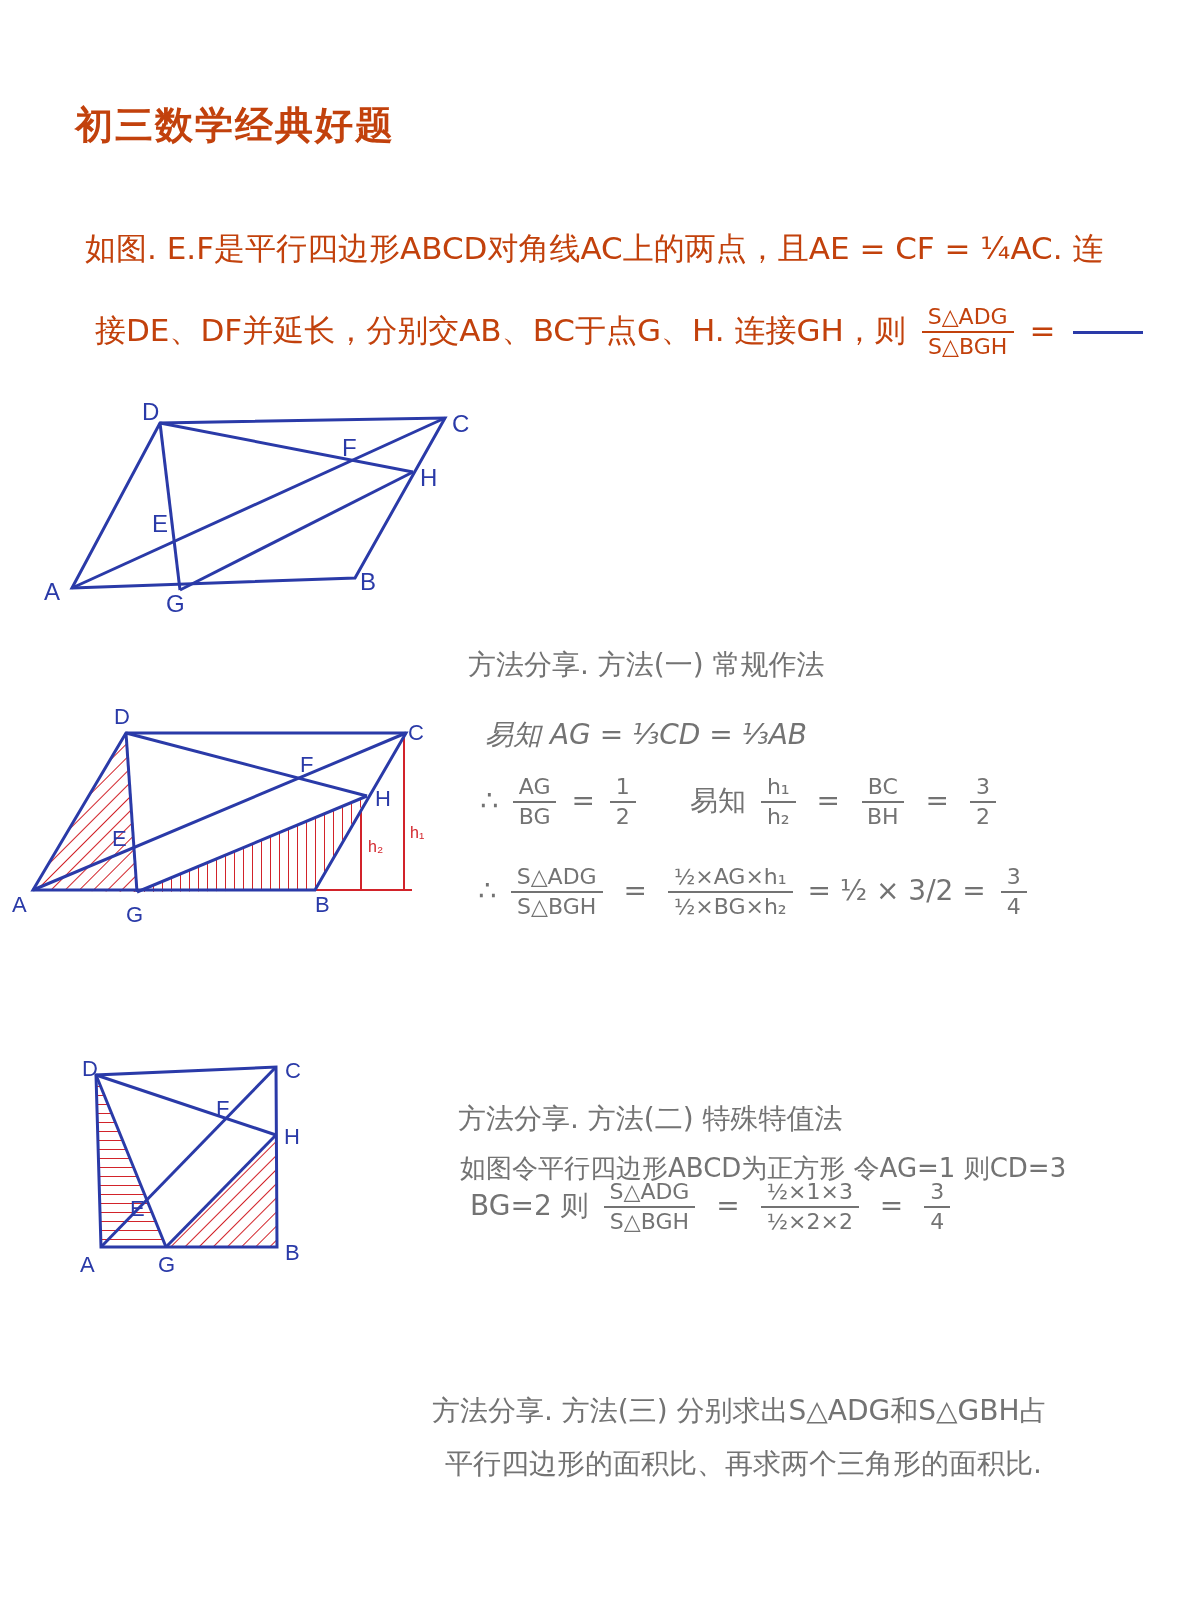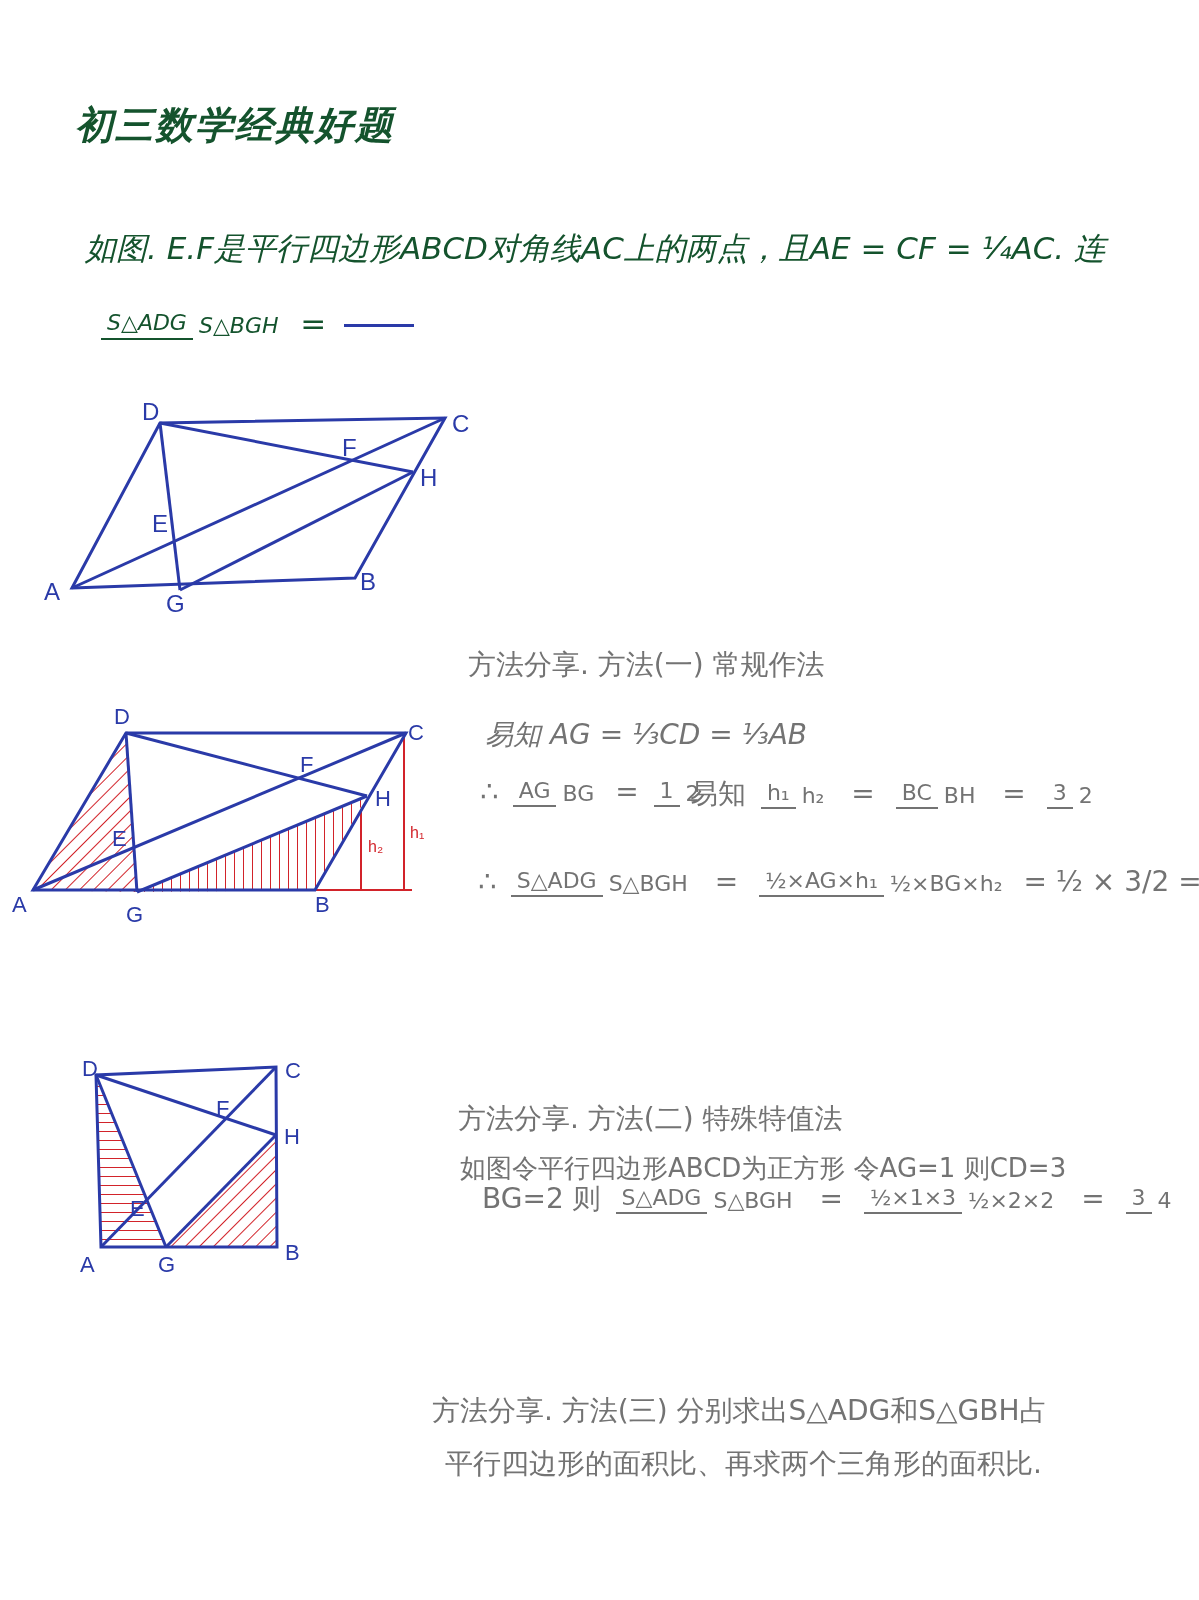--- a/index.html
+++ b/index.html
@@ -1,39 +1,40 @@
 <!DOCTYPE html>
 <html><head>
 <meta charset="utf-8">
 <style>
   html, body { margin:0; padding:0; background:#ffffff; }
   body { width:1199px; height:1600px; position:relative; overflow:hidden;
          font-family:"DejaVu Sans", sans-serif; }
-  .blue { color:#14532d;font-style:italic; }
+  .blue { color:#c2410c; }
   .red  { color:#737373; }
   .abs { position:absolute; white-space:nowrap; }
   .title { left:75px; top:100px; font-size:38px; font-weight:bold; letter-spacing:2px; }
   .prob { font-size:31px; }
   .hdr  { font-size:28px; }
   .line { font-size:28px; }
-  .frac { display:inline-flex; flex-direction:row; align-items:center; vertical-align:middle; margin:0 6px; }
+  .frac { display:inline-flex; flex-direction:column; align-items:center; vertical-align:middle; margin:0 6px; }
   .frac .num { padding:0 6px 2px 6px; border-bottom:2px solid currentColor; line-height:1.1; }
   .frac .den { padding:2px 6px 0 6px; line-height:1.1; }
   .sm { font-size:22px; }
   .op { margin:0 6px; }
   .blank { display:inline-block; width:70px; border-bottom:3px solid #2a3aa8; margin-left:8px; vertical-align:middle; }
   svg text { font-family:"Liberation Sans", sans-serif; }
 </style>
 </head>
 <body>
 
 <div class="abs title blue">初三数学经典好题</div>
 
 <div class="abs prob blue" style="left:85px; top:228px;">如图. E.F是平行四边形ABCD对角线AC上的两点，且AE = CF = ¼AC. 连</div>
 <div class="abs prob blue" style="left:95px; top:305px;">
+  <span>接DE、DF并延长，分别交AB、BC于点G、H. 连接GH，则</span>
   <span class="frac sm">
     <span class="num">S△ADG</span>
     <span class="den">S△BGH</span>
   </span>
   <span>=</span>
   <span class="blank"></span>
 </div>
 
 <svg class="abs" style="left:0; top:390px;" width="500" height="240">
   <g stroke="#2a3aa8" stroke-width="3" fill="none">
@@ -138,21 +139,21 @@
     <text x="375" y="106">H</text>
   </g>
   <g fill="#d2232a" font-size="16">
     <text x="368" y="152">h₂</text>
     <text x="410" y="138">h₁</text>
   </g>
 </svg>
 
 <div class="abs hdr red" style="left:458px; top:1100px;">方法分享.  方法(二) 特殊特值法</div>
 <div class="abs line red" style="left:460px; top:1151px; font-size:26px;">如图令平行四边形ABCD为正方形  令AG=1  则CD=3</div>
-<div class="abs line red" style="left:470px; top:1180px;margin-left:12px;">
+<div class="abs line red" style="left:470px; top:1180px;">
   <span>BG=2    则</span>
   <span class="frac sm">
     <span class="num">S△ADG</span>
     <span class="den">S△BGH</span>
   </span>
   <span class="op">=</span>
   <span class="frac sm">
     <span class="num">½×1×3</span>
     <span class="den">½×2×2</span>
   </span>

